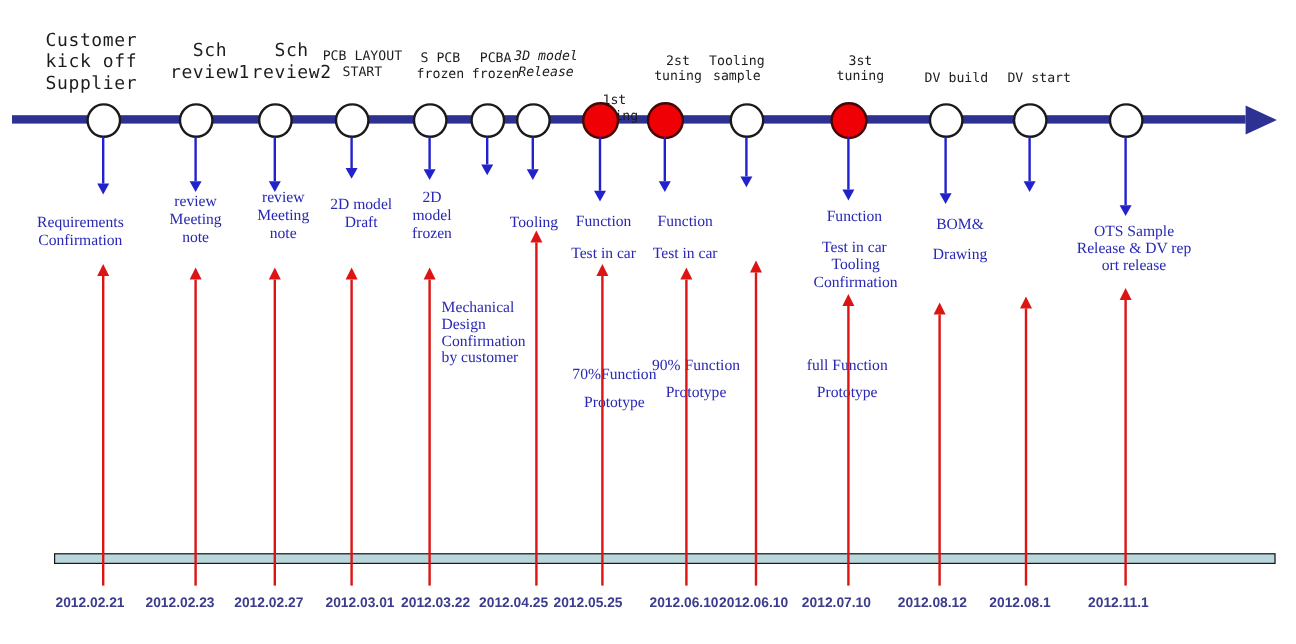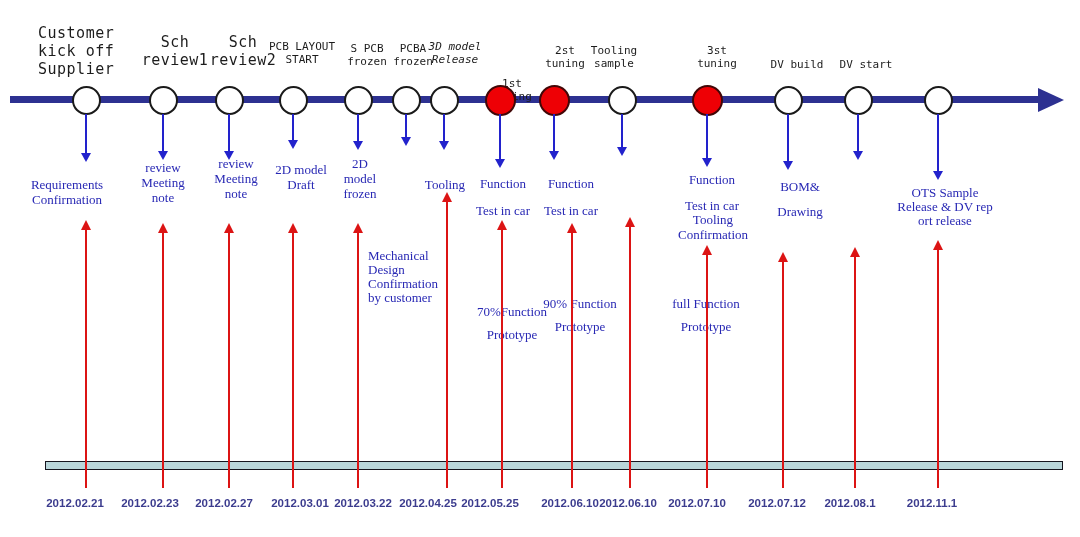--- a/index.html
+++ b/index.html
@@ -173,20 +173,20 @@
     <div class="rline" style="left: 571px; top: 233px; height: 255px;"></div>
     <div class="date" style="left: 570px; top: 497px;">2012.06.10</div>
     <div class="rhead" style="left: 625px; top: 217px;"></div>
     <div class="rline" style="left: 629px; top: 227px; height: 261px;"></div>
     <div class="date" style="left: 628px; top: 497px;">2012.06.10</div>
     <div class="rhead" style="left: 702px; top: 245px;"></div>
     <div class="rline" style="left: 706px; top: 255px; height: 233px;"></div>
     <div class="date" style="left: 697px; top: 497px;">2012.07.10</div>
     <div class="rhead" style="left: 778px; top: 252px;"></div>
     <div class="rline" style="left: 782px; top: 262px; height: 226px;"></div>
-    <div class="date" style="left: 777px; top: 497px;">2012.07.12</div>
+    <div class="date" style="left: 777px; top: 497px;">2012.08.12</div>
     <div class="rhead" style="left: 850px; top: 247px;"></div>
     <div class="rline" style="left: 854px; top: 257px; height: 231px;"></div>
     <div class="date" style="left: 850px; top: 497px;">2012.08.1</div>
     <div class="rhead" style="left: 933px; top: 240px;"></div>
     <div class="rline" style="left: 937px; top: 250px; height: 238px;"></div>
     <div class="date" style="left: 932px; top: 497px;">2012.11.1</div>
   </div>
 
 </body></html>

